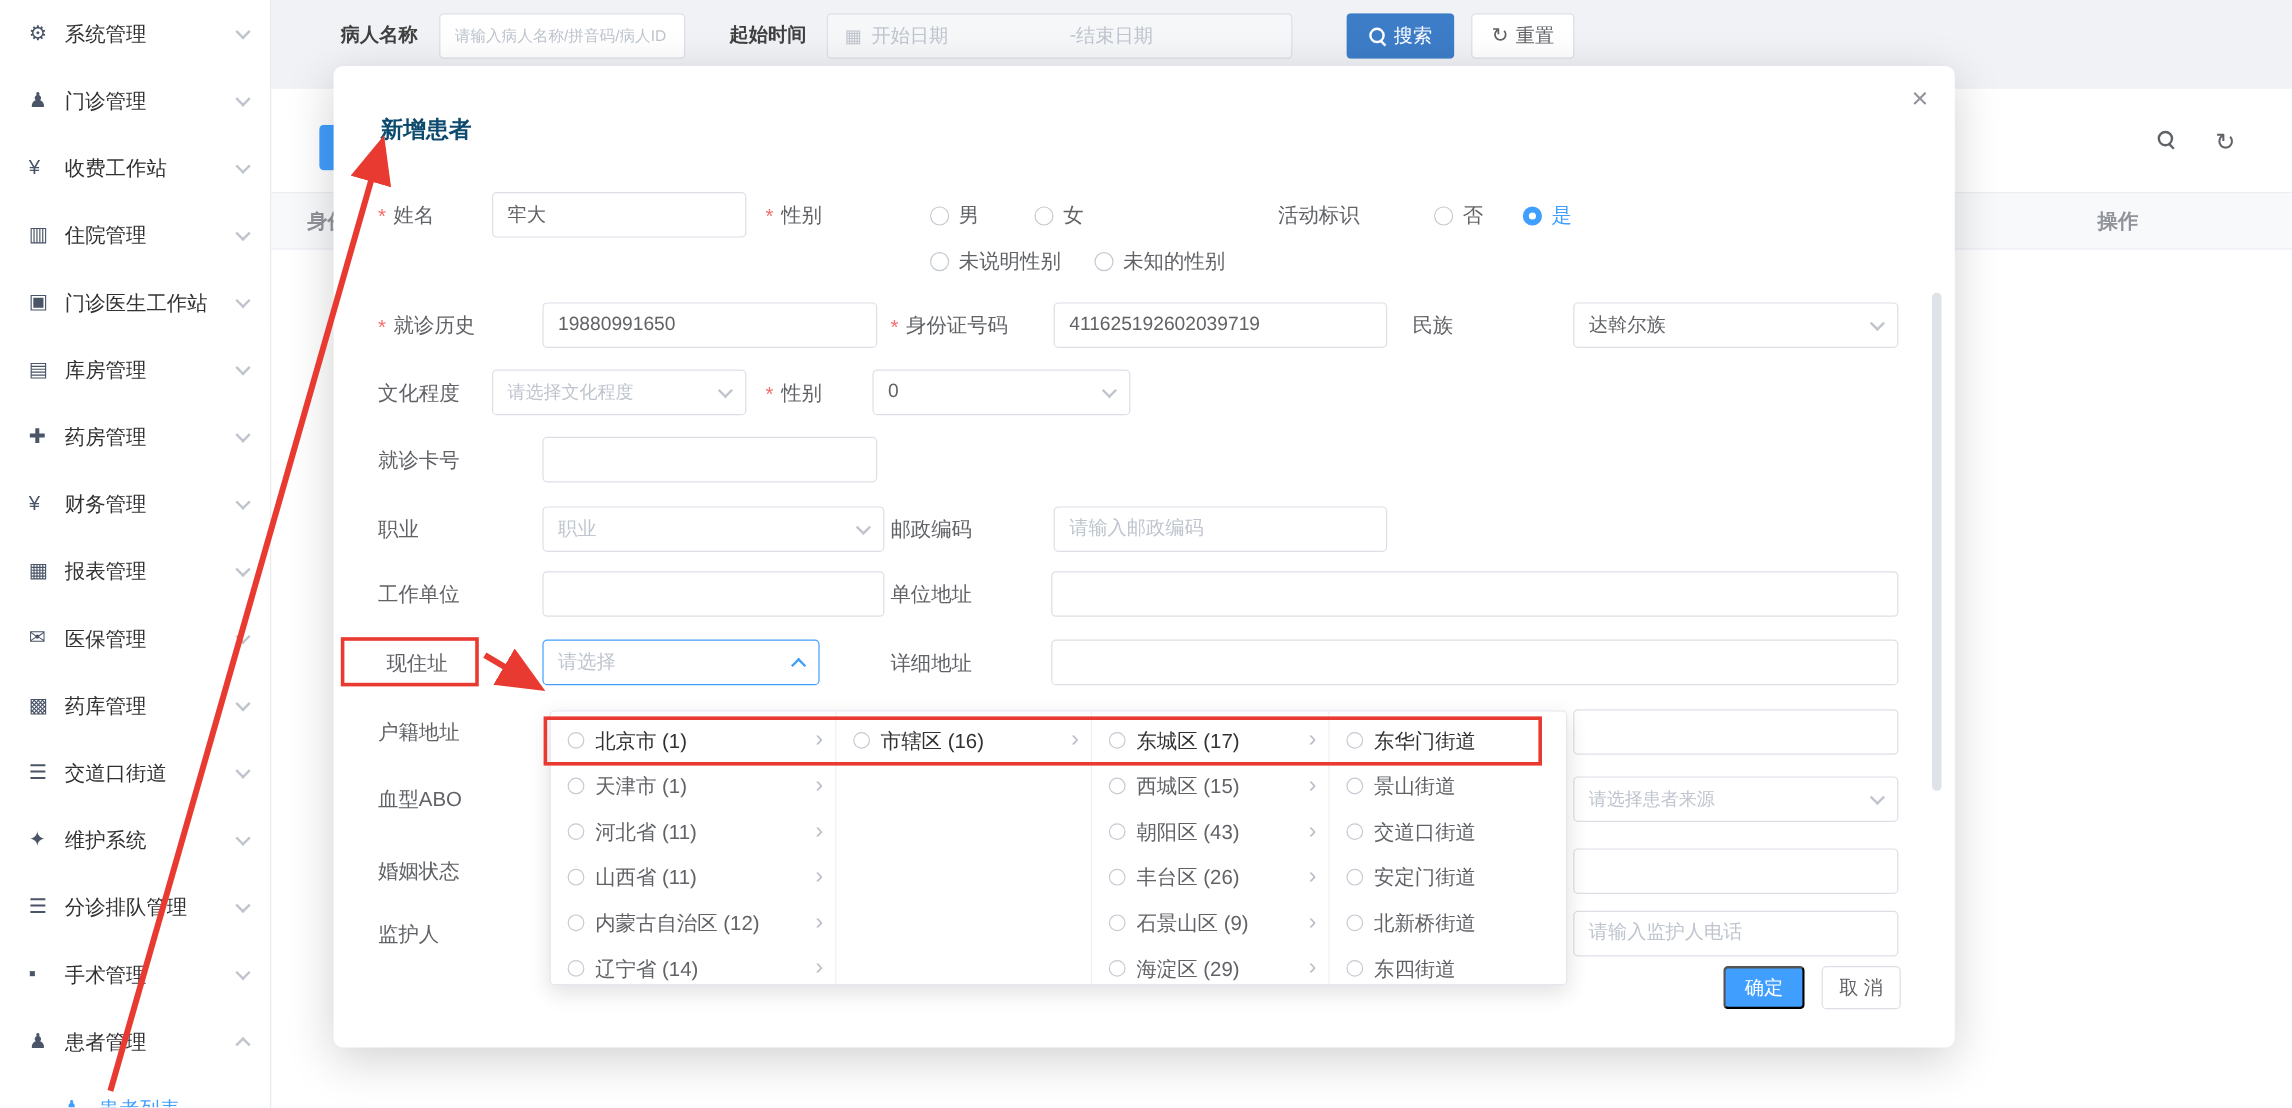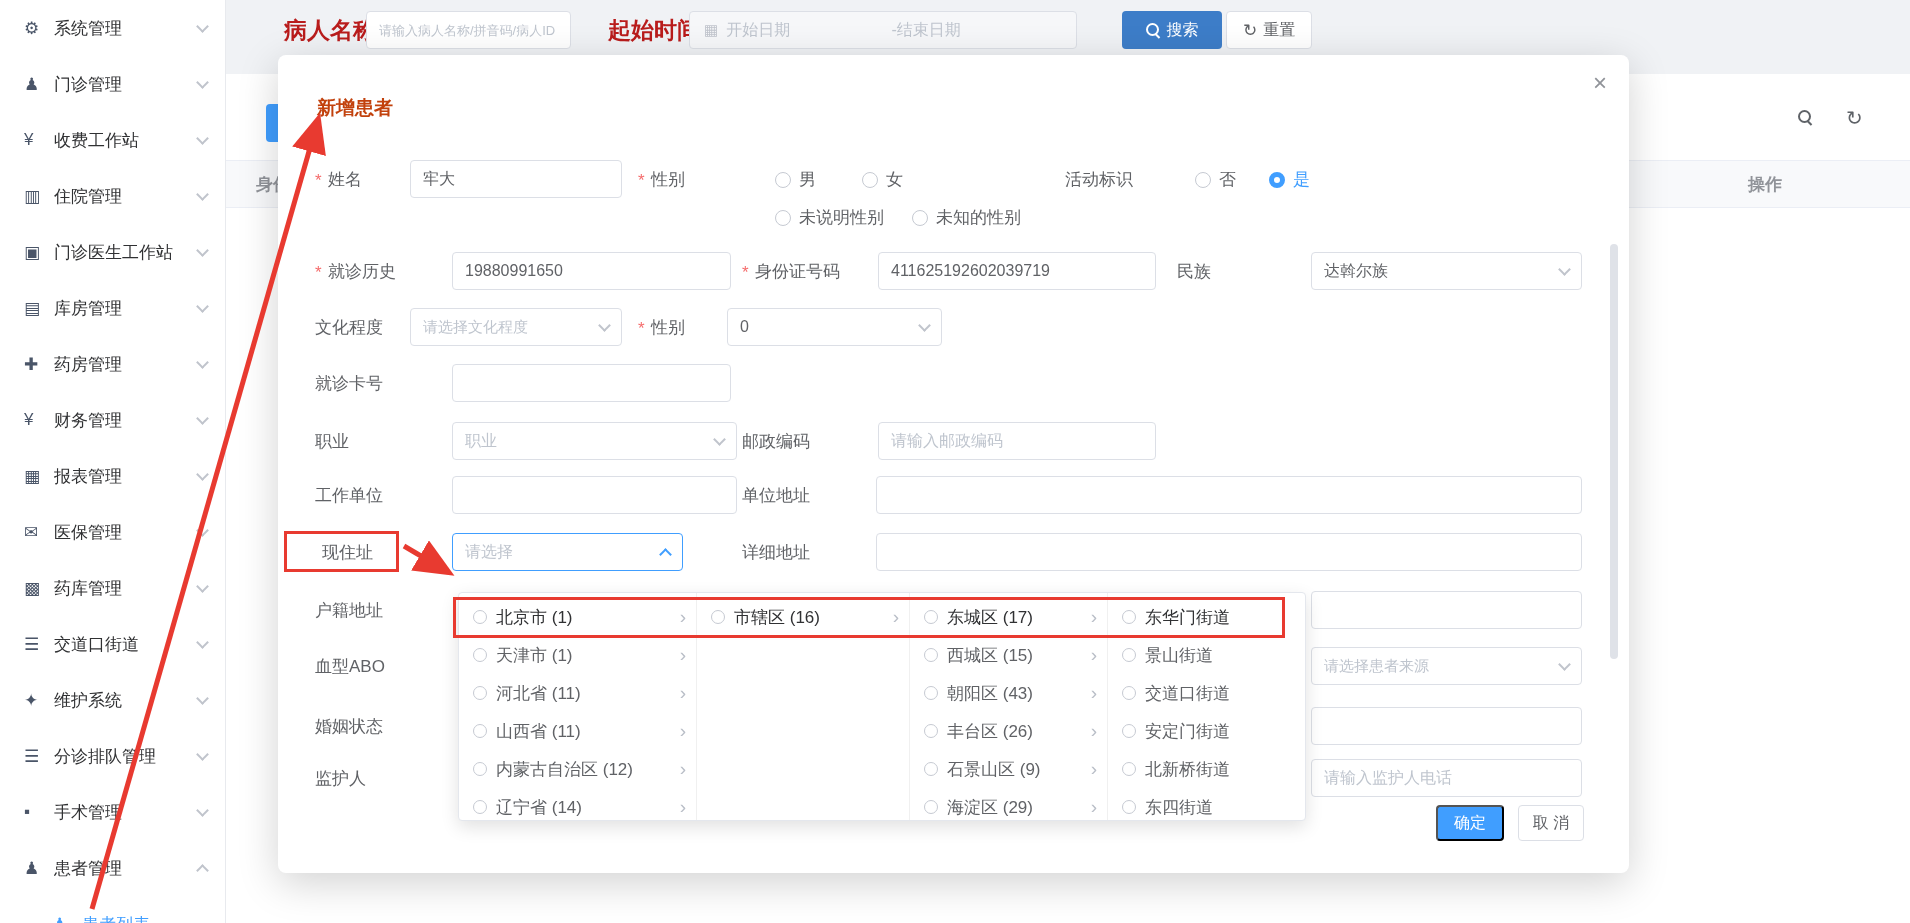--- a/index.html
+++ b/index.html
@@ -13,21 +13,21 @@
 .side-item{display:flex;align-items:center;height:56px;padding:0 18px 0 24px;font-size:17px;color:#303133;cursor:pointer;white-space:nowrap}
 .si-icon{width:30px;font-size:17px;color:#4a5568;flex:none}
 .si-label{flex:1;overflow:hidden}
 .chev{width:9px;height:9px;border-right:2px solid #c0c4cc;border-bottom:2px solid #c0c4cc;display:inline-block;flex:none}
 .chev.down{transform:rotate(45deg);margin-top:-4px}
 .chev.up{transform:rotate(-135deg);margin-top:4px}
 .side-sub{display:flex;align-items:center;height:56px;padding-left:52px;font-size:17px;color:#409eff;cursor:pointer}
 .side-sub .si-icon{color:#409eff}
 
 
-.flabel-top{position:absolute;top:11px;height:38px;line-height:38px;font-size:23px;font-weight:bold;color:#b91c1c}
+.flabel-top{position:absolute;top:11px;height:38px;line-height:38px;font-size:16px;font-weight:bold;color:#404040}
 .ctl{height:38px;border:1px solid #dcdfe6;border-radius:4px;background:#fff;font-size:16px;color:#606266;padding:0 12px;font-family:inherit;outline:none}
 input.ctl::placeholder{color:#bfc5ce}
 .small-ph::placeholder{font-size:13px}
 .daterange{position:absolute;display:flex;align-items:center;background:#f6f7f9;color:#bfc5ce;padding:0 14px}
 .daterange .cal{color:#c0c4cc;margin-right:8px;font-size:15px}
 .daterange .dtxt{flex:1;text-align:left;font-size:16px}
 .btn{display:inline-flex;align-items:center;justify-content:center;border-radius:4px;font-size:16px;cursor:pointer;border:1px solid transparent;font-family:inherit}
 .btn.primary{background:#3d7dc8;color:#fff}
 .btn.plain{background:#fff;border-color:#dcdfe6;color:#606266}
 .mag{position:relative;width:14px;height:14px;display:inline-block;margin-right:7px;flex:none}
@@ -53,21 +53,21 @@
 
 .pgitem{position:absolute;top:886px;height:34px;line-height:34px;font-size:16px;color:#606266}
 .pgsel{position:absolute;top:886px;height:34px;border:1px solid #dcdfe6;border-radius:4px;background:#fff;display:flex;align-items:center;justify-content:space-between;padding:0 10px;font-size:15px;color:#606266}
 .pgnum{position:absolute;top:886px;width:34px;height:34px;line-height:34px;text-align:center;font-size:16px;color:#303133;cursor:pointer;border-radius:4px}
 .pgnum.on{background:#409eff;color:#fff}
 .pgarrow{position:absolute;top:886px;height:34px;line-height:32px;font-size:22px;color:#8a8f99;cursor:pointer}
 .goto-input{position:absolute;top:886px;width:46px;height:34px;text-align:center;padding:0}
 
 
 .modal{position:absolute;left:278px;top:55px;width:1351px;height:818px;background:#fff;border-radius:8px;box-shadow:0 10px 40px rgba(0,0,0,.18);z-index:20}
-.m-title{position:absolute;left:39px;top:40px;font-size:19px;font-weight:bold;color:#c2410c}
+.m-title{position:absolute;left:39px;top:40px;font-size:19px;font-weight:bold;color:#0c4a6e}
 .m-close{position:absolute;left:1315px;top:14px;font-size:24px;color:#909399;cursor:pointer}
 .flabel{position:absolute;height:39px;line-height:39px;font-size:17px;color:#606266;white-space:nowrap}
 .req{position:absolute;height:39px;line-height:42px;font-size:17px;color:#f56c6c}
 .fctl{position:absolute;display:flex;align-items:center}
 .selbox{justify-content:space-between;cursor:pointer}
 .ph{color:#bfc5ce}
 .val{color:#606266}
 .selbox.open{border-color:#409eff}
 .selbox .chev{border-color:#c0c4cc}
 .selbox.open .chev{border-color:#409eff}
@@ -187,21 +187,21 @@
 
   <span class="flabel-top" style="left:284px">病人名称</span>
   <input class="ctl abs small-ph" style="left: 366px; top: 11px; width: 205px;" placeholder="请输入病人名称/拼音码/病人ID">
   <span class="flabel-top" style="left:608px">起始时间</span>
   <div class="ctl daterange" style="left:689px;top:11px;width:388px">
     <span class="cal">▦</span>
     <span class="dtxt">开始日期</span>
     <span class="dtxt" style="flex:none">-</span>
     <span class="dtxt">结束日期</span>
   </div>
-  <button class="btn primary abs" style="left:1122px;top:11px;width:100px;height:38px">
+  <button class="btn primary abs" style="left:1122px;top:11px;width:90px;height:38px">
       <i class="mag"></i>
       <span>搜索</span>
     </button>
   <button class="btn plain abs" style="left:1226px;top:11px;width:86px;height:38px">
       <span class="ric">↻</span>
       <span>重置</span>
     </button>
 
   <div class="card"></div>
   <button class="btn addbtn">

